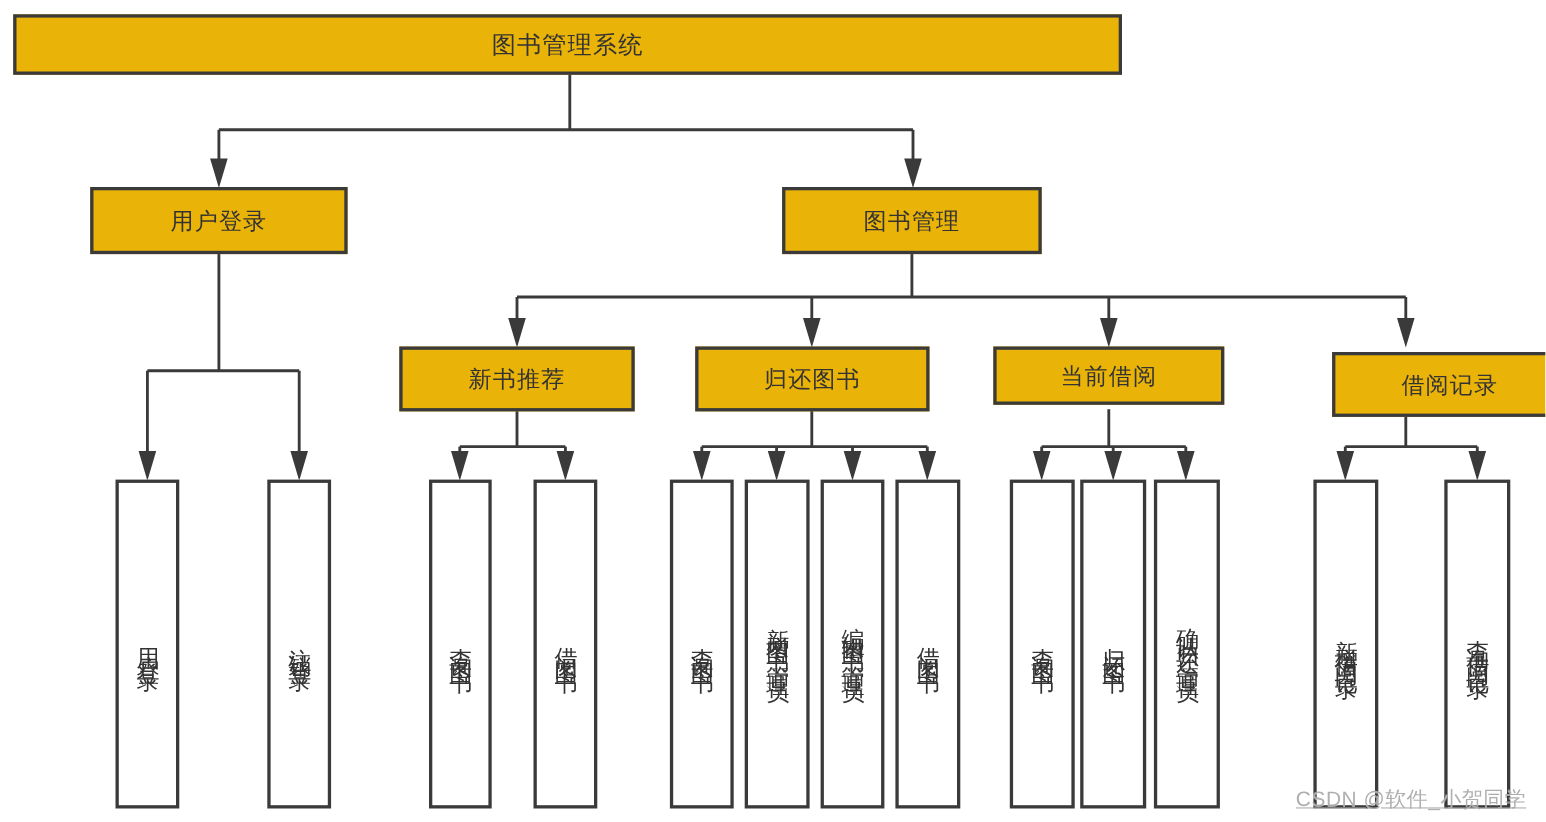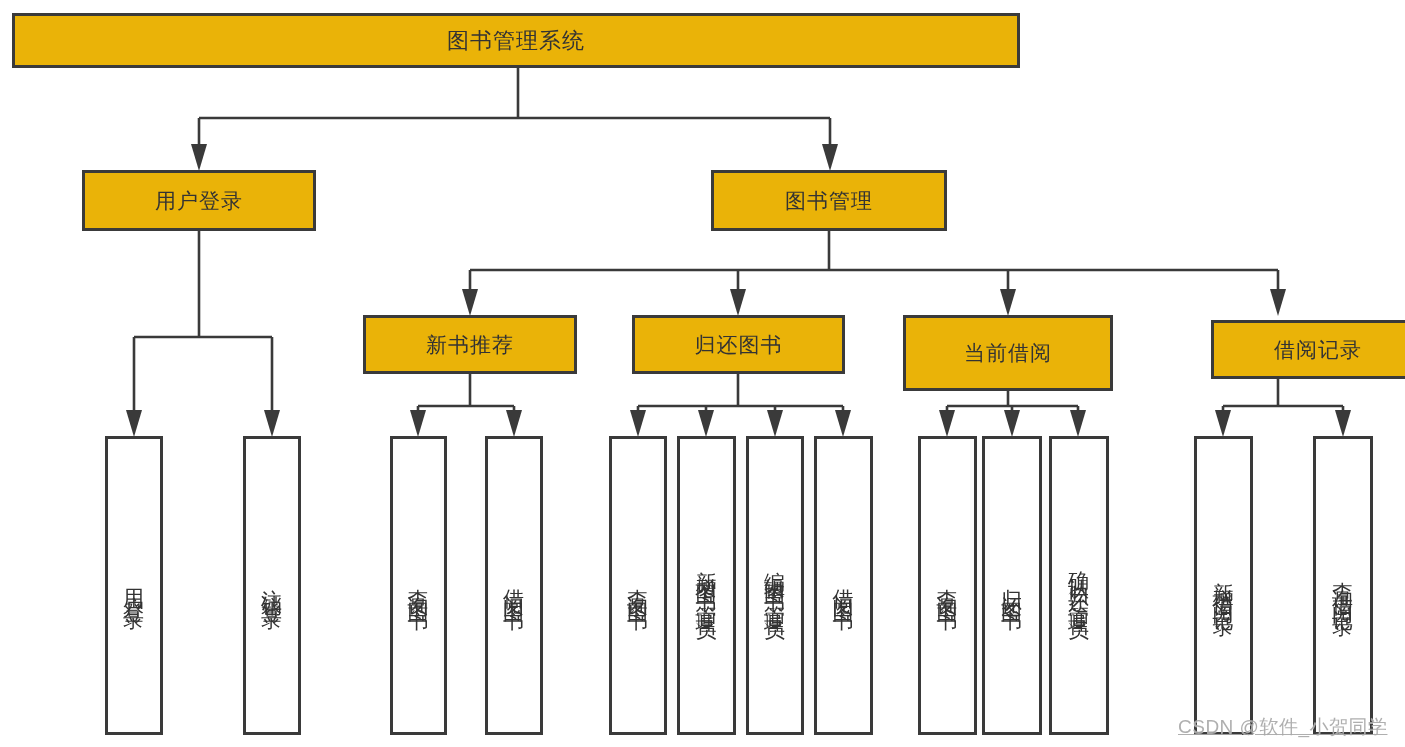--- a/index.html
+++ b/index.html
@@ -156,21 +156,21 @@
   <div class="hbox" style="left:363px; top:315px; width:214px; height:59px;">
     <span>新书推荐</span>
   </div>
 
   <div class="hbox" style="left:711px; top:170px; width:236px; height:61px;">
     <span>图书管理</span>
   </div>
   <div class="hbox" style="left:632px; top:315px; width:213px; height:59px;">
     <span>归还图书</span>
   </div>
-  <div class="hbox" style="left:903px; top:315px; width:210px; height:76px;">
+  <div class="hbox" style="left:903px; top:315px; width:210px; height:53px;">
     <span>当前借阅</span>
   </div>
   <div class="hbox" style="left:1171px; top:320px; width:214px; height:59px;margin-left:40px;">
     <span>借阅记录</span>
   </div>
 
   <div class="vbox" style="left:105px; width:58px;">
     <span class="vtext">用户登录</span>
   </div>
   <div class="vbox" style="left:243px; width:58px;">

